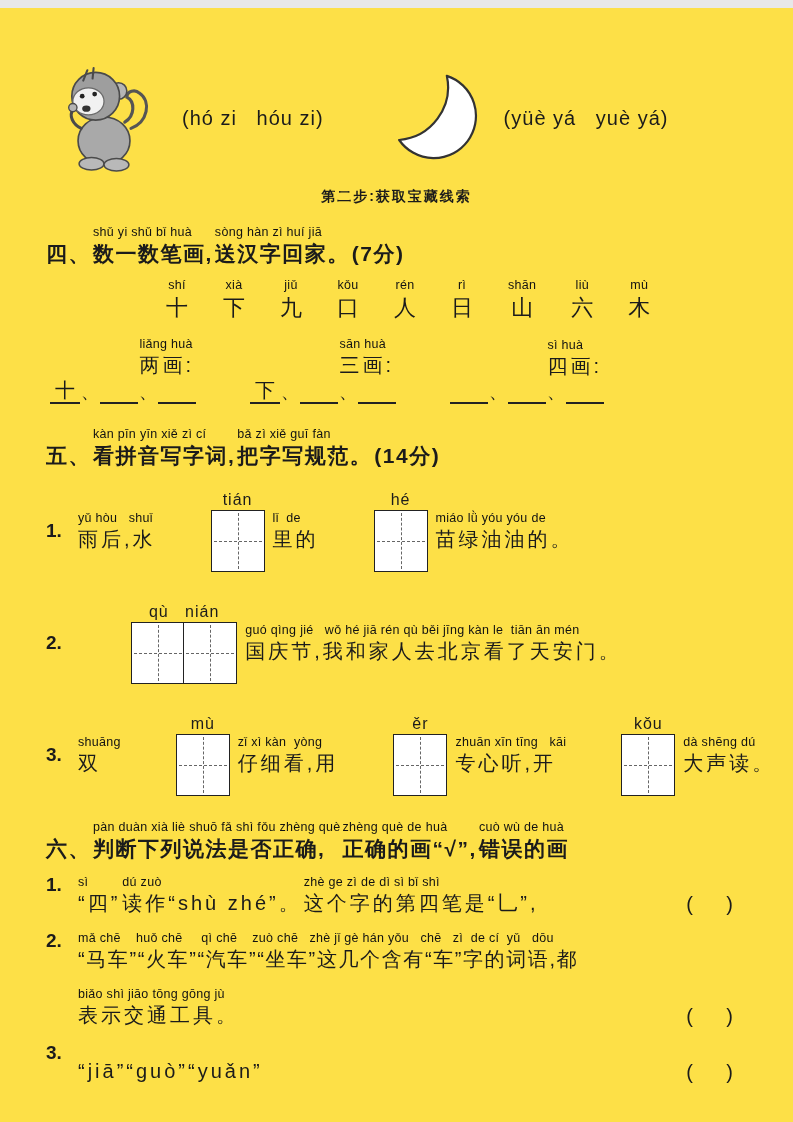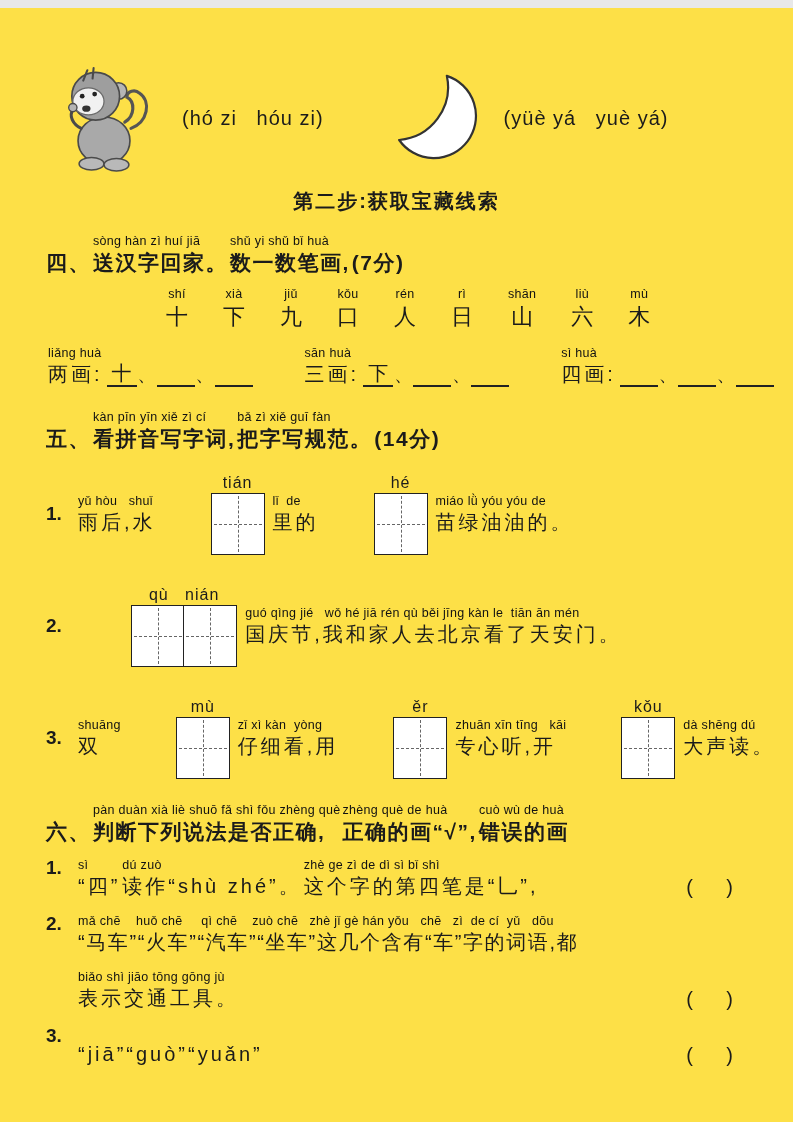--- a/index.html
+++ b/index.html
@@ -8,35 +8,35 @@
     box-sizing:border-box;padding:50px 46px 0 46px;overflow:hidden;
     font-family:"Liberation Sans","DejaVu Sans",sans-serif;color:#1b1b1b;
     position:relative;
   }
   
   .top-row{display:flex;align-items:center;gap:26px;margin:4px 0 14px 6px;height:112px;}
   .choice{font-size:20px;letter-spacing:1px;white-space:pre;}
   .moon-svg{margin-left:40px;}
   
   .step-header{
-    text-align:center;font-size:20px;font-weight:800;letter-spacing:2px;
+    text-align:center;font-size:14px;font-weight:800;letter-spacing:2px;
     margin:6px 0 18px 0;
   }
   
   .seg{display:inline-flex;flex-direction:column;justify-content:flex-end;vertical-align:bottom;margin-right:2px;}
   .py{display:block;height:17px;font-size:12.5px;line-height:17px;letter-spacing:0.3px;white-space:pre;color:#111;}
   .zh{display:block;font-size:20px;line-height:1.25;letter-spacing:3px;white-space:pre;}
   .zh-b{font-weight:800;font-size:21px;letter-spacing:1.5px;}
   .sec-title{display:flex;align-items:flex-end;margin:0 0 6px 0;}
   
   .char-row{display:flex;gap:33px;margin:10px 0 14px 120px;align-items:center;}
   .char-col{display:flex;flex-direction:column;align-items:center;}
   .char-col .zh{font-size:22px;letter-spacing:0;}
   .groups-row{display:flex;gap:52px;margin:6px 0 22px 2px;align-items:flex-end;}
-  .group{display:flex;align-items:flex-end;}
+  .group{display:flex;align-items:flex-end;flex-direction:column;}
   .parts{display:inline-flex;align-items:flex-end;margin-left:2px;}
   .ex{display:inline-block;font-size:20px;border-bottom:2px solid #222;
       min-width:26px;text-align:center;line-height:1.2;padding:0 2px;}
   .blank{display:inline-block;width:38px;height:23px;border-bottom:2px solid #222;}
   .sep{font-size:18px;margin:0 1px;line-height:1.2;}
   
   .item5{display:flex;align-items:center;margin:14px 0 16px 0;min-height:96px;}
   .num{font-size:19px;font-weight:700;width:32px;flex:0 0 32px;}
   .segrow{display:flex;align-items:center;flex-wrap:nowrap;}
   .boxwrap{display:inline-flex;flex-direction:column;align-items:center;margin:0 8px;padding-left:45px;}
@@ -84,26 +84,26 @@
 
   <div class="step-header">第二步:获取宝藏线索</div>
 
   <section>
     <div class="sec-title" id="s4-title">
         <span class="seg">
           <span class="py"></span>
           <span class="zh zh-b">四、</span>
         </span>
         <span class="seg">
+          <span class="py">shǔ yi shǔ bǐ huà</span>
+          <span class="zh zh-b">数一数笔画,</span>
+        </span>
+        <span class="seg">
           <span class="py">sòng hàn zì huí jiā</span>
           <span class="zh zh-b">送汉字回家。</span>
-        </span>
-        <span class="seg">
-          <span class="py">shǔ yi shǔ bǐ huà</span>
-          <span class="zh zh-b">数一数笔画,</span>
         </span>
         <span class="seg">
           <span class="py"></span>
           <span class="zh zh-b">(7分)</span>
         </span>
       </div>
     <div class="char-row" id="s4-chars">
         <span class="char-col">
           <span class="seg" style="align-items: center;">
             <span class="py">shí</span>

